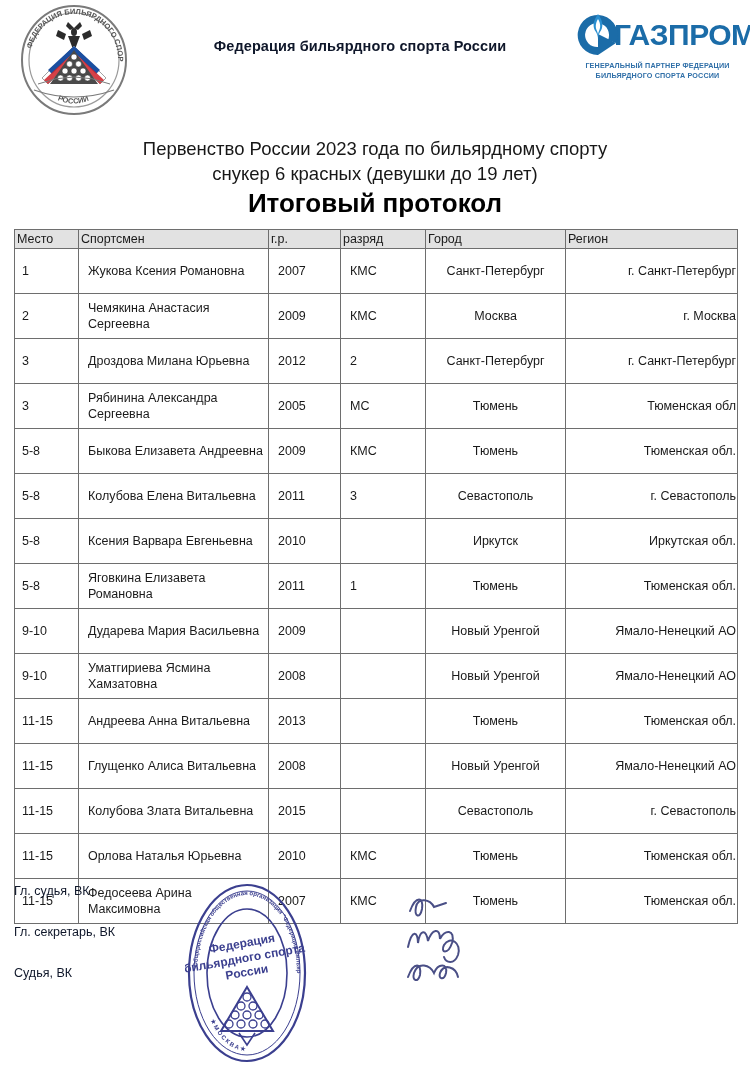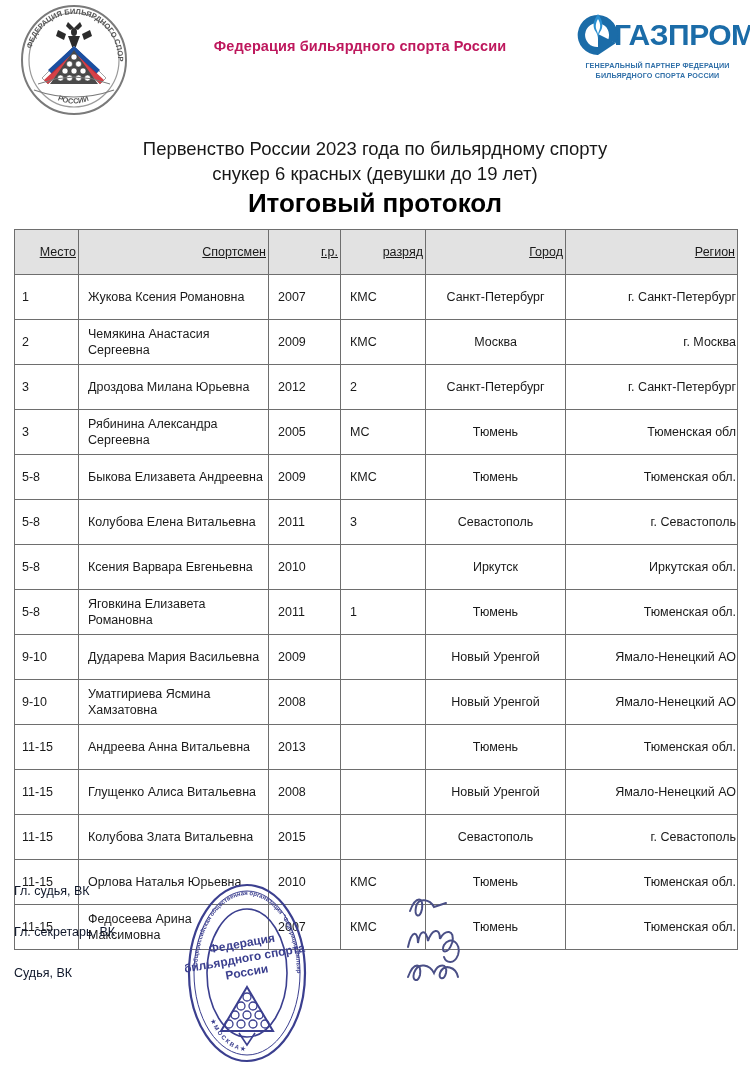--- a/index.html
+++ b/index.html
@@ -27,21 +27,21 @@
     width: 120px; height: 112px;
   }
   .fed-title {
     position: absolute;
     left: 160px; top: 38px;
     width: 400px;
     text-align: center;
     font-size: 14.5px;
     font-weight: bold;
     letter-spacing: 0.1px;
-    color: #be185d;
+    color: #0f172a;
   }
   .gazprom {
     position: absolute;
     left: 575px; top: 12px;
     width: 165px;
     text-align: center;
   }
   .gz-main {
     display: flex;
     align-items: center;
@@ -105,26 +105,25 @@
     table-layout: fixed;
   }
   table.protocol th, table.protocol td {
     border: 1px solid #6e6e6e;
     font-size: 12.5px;
     color: #1a1a1a;
     vertical-align: middle;
   }
   table.protocol thead th {
     background: #e2e2e2;
-    text-align: right;
+    text-align: left;
     height: 17px;
-    padding: 14px 2px;
+    padding: 1px 2px;
     font-weight: normal;
     font-size: 12.5px;
-    text-decoration: underline;
   }
   table.protocol tbody td { height: 45px; }
   .c-place   { width: 64px;  text-align: left;   padding-left: 7px; }
   .c-name    { width: 190px; text-align: left;   padding-left: 9px; line-height: 16px; }
   .c-year    { width: 72px;  text-align: left;   padding-left: 9px; }
   .c-rank    { width: 85px;  text-align: left;   padding-left: 9px; }
   .c-city    { width: 140px; text-align: center; line-height: 16px; }
   .c-region  { width: 172px; text-align: right;   padding-left: 9px; line-height: 16px; }
 
   

